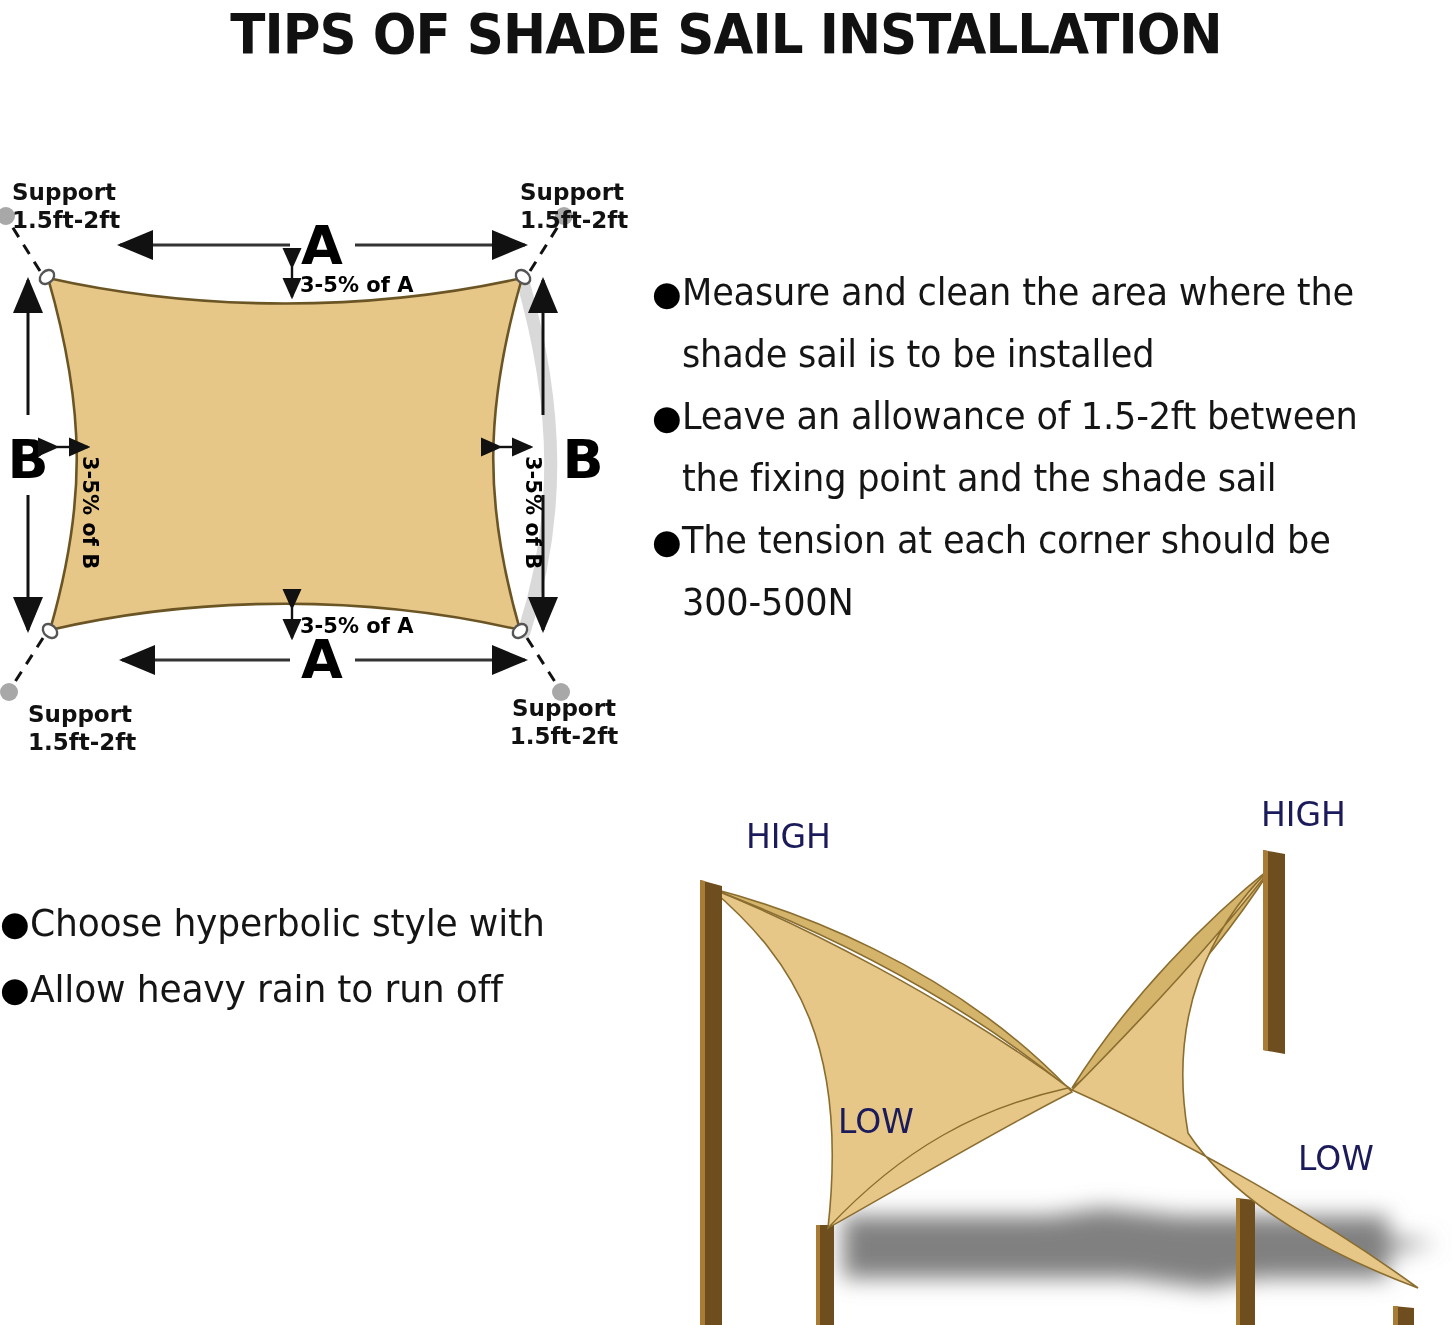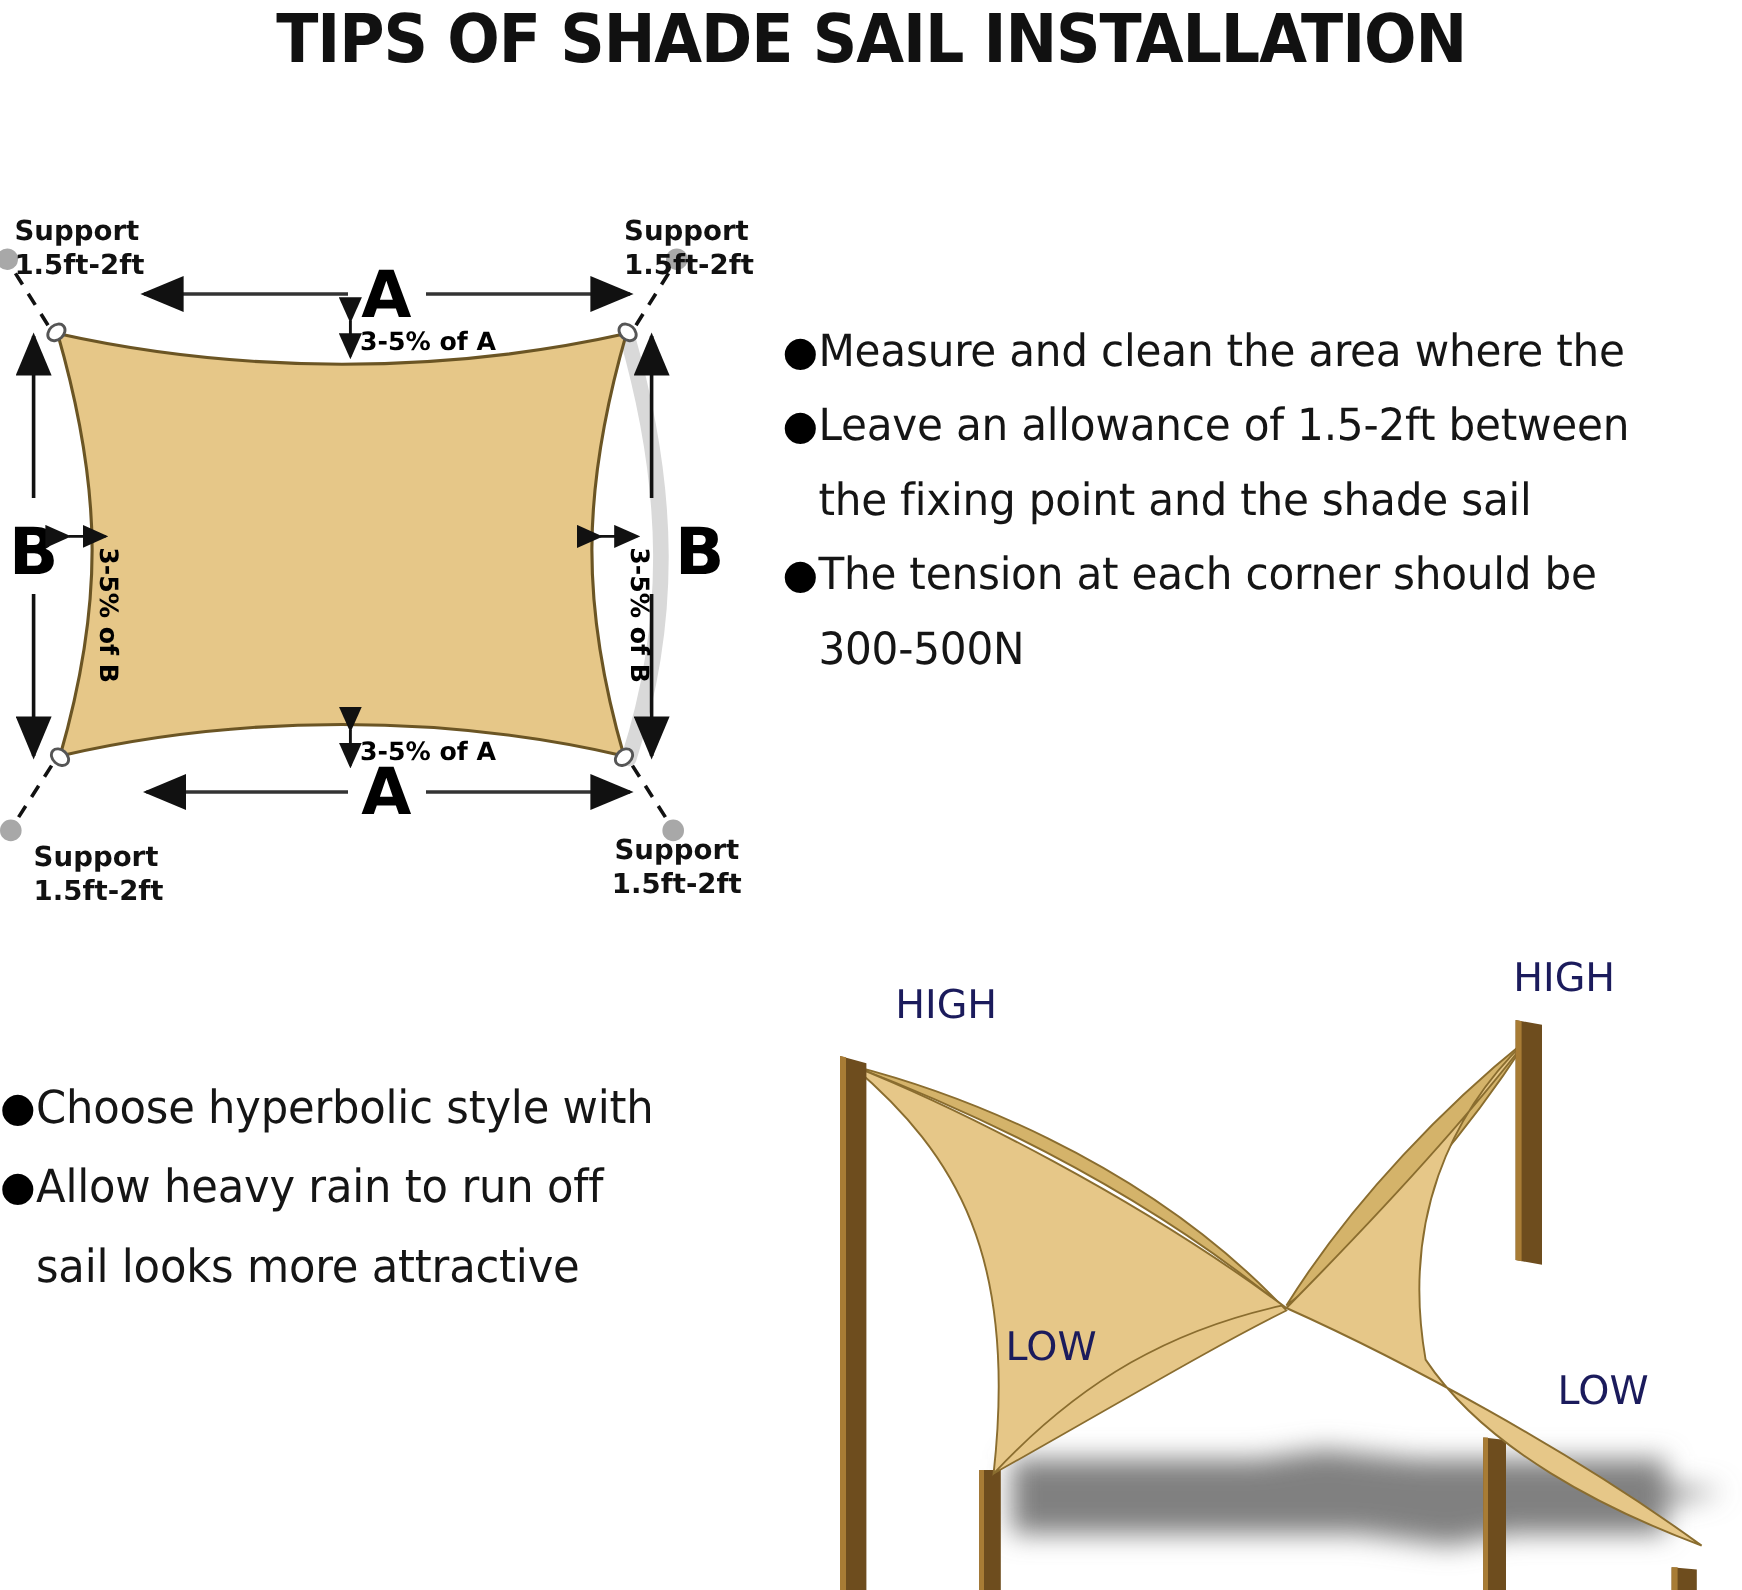--- a/index.html
+++ b/index.html
@@ -156,20 +156,24 @@
     <text x="564" y="584" text-anchor="middle">1.5ft-2ft</text>
   </g>
 </svg>
 
 <div id="top-bullets">
     <div class="bullet-row">
       <span class="bullet-dot">●</span>
       <span class="bullet-text">Measure and clean the area where the</span>
     </div>
     <div class="bullet-row">
+      <span class="bullet-dot"></span>
+      <span class="bullet-text">shade sail is to be installed</span>
+    </div>
+    <div class="bullet-row">
       <span class="bullet-dot">●</span>
       <span class="bullet-text">Leave an allowance of 1.5-2ft between</span>
     </div>
     <div class="bullet-row">
       <span class="bullet-dot"></span>
       <span class="bullet-text">the fixing point and the shade sail</span>
     </div>
     <div class="bullet-row">
       <span class="bullet-dot">●</span>
       <span class="bullet-text">The tension at each corner should be</span>
@@ -181,24 +185,20 @@
   </div>
 
 <div id="bottom-bullets">
     <div class="bullet-row">
       <span class="bullet-dot">●</span>
       <span class="bullet-text">Choose hyperbolic style with</span>
     </div>
     <div class="bullet-row">
       <span class="bullet-dot">●</span>
       <span class="bullet-text">Allow heavy rain to run off</span>
-    </div>
-    <div class="bullet-row">
-      <span class="bullet-dot"></span>
-      <span class="bullet-text">sail looks more attractive</span>
     </div>
   </div>
 
 <svg id="sail3d" viewBox="0 0 804 537" xmlns="http://www.w3.org/2000/svg">
   <defs>
     <filter id="blurShadow" x="-30%" y="-60%" width="160%" height="250%">
       <feGaussianBlur stdDeviation="11"></feGaussianBlur>
     </filter>
   </defs>
 

